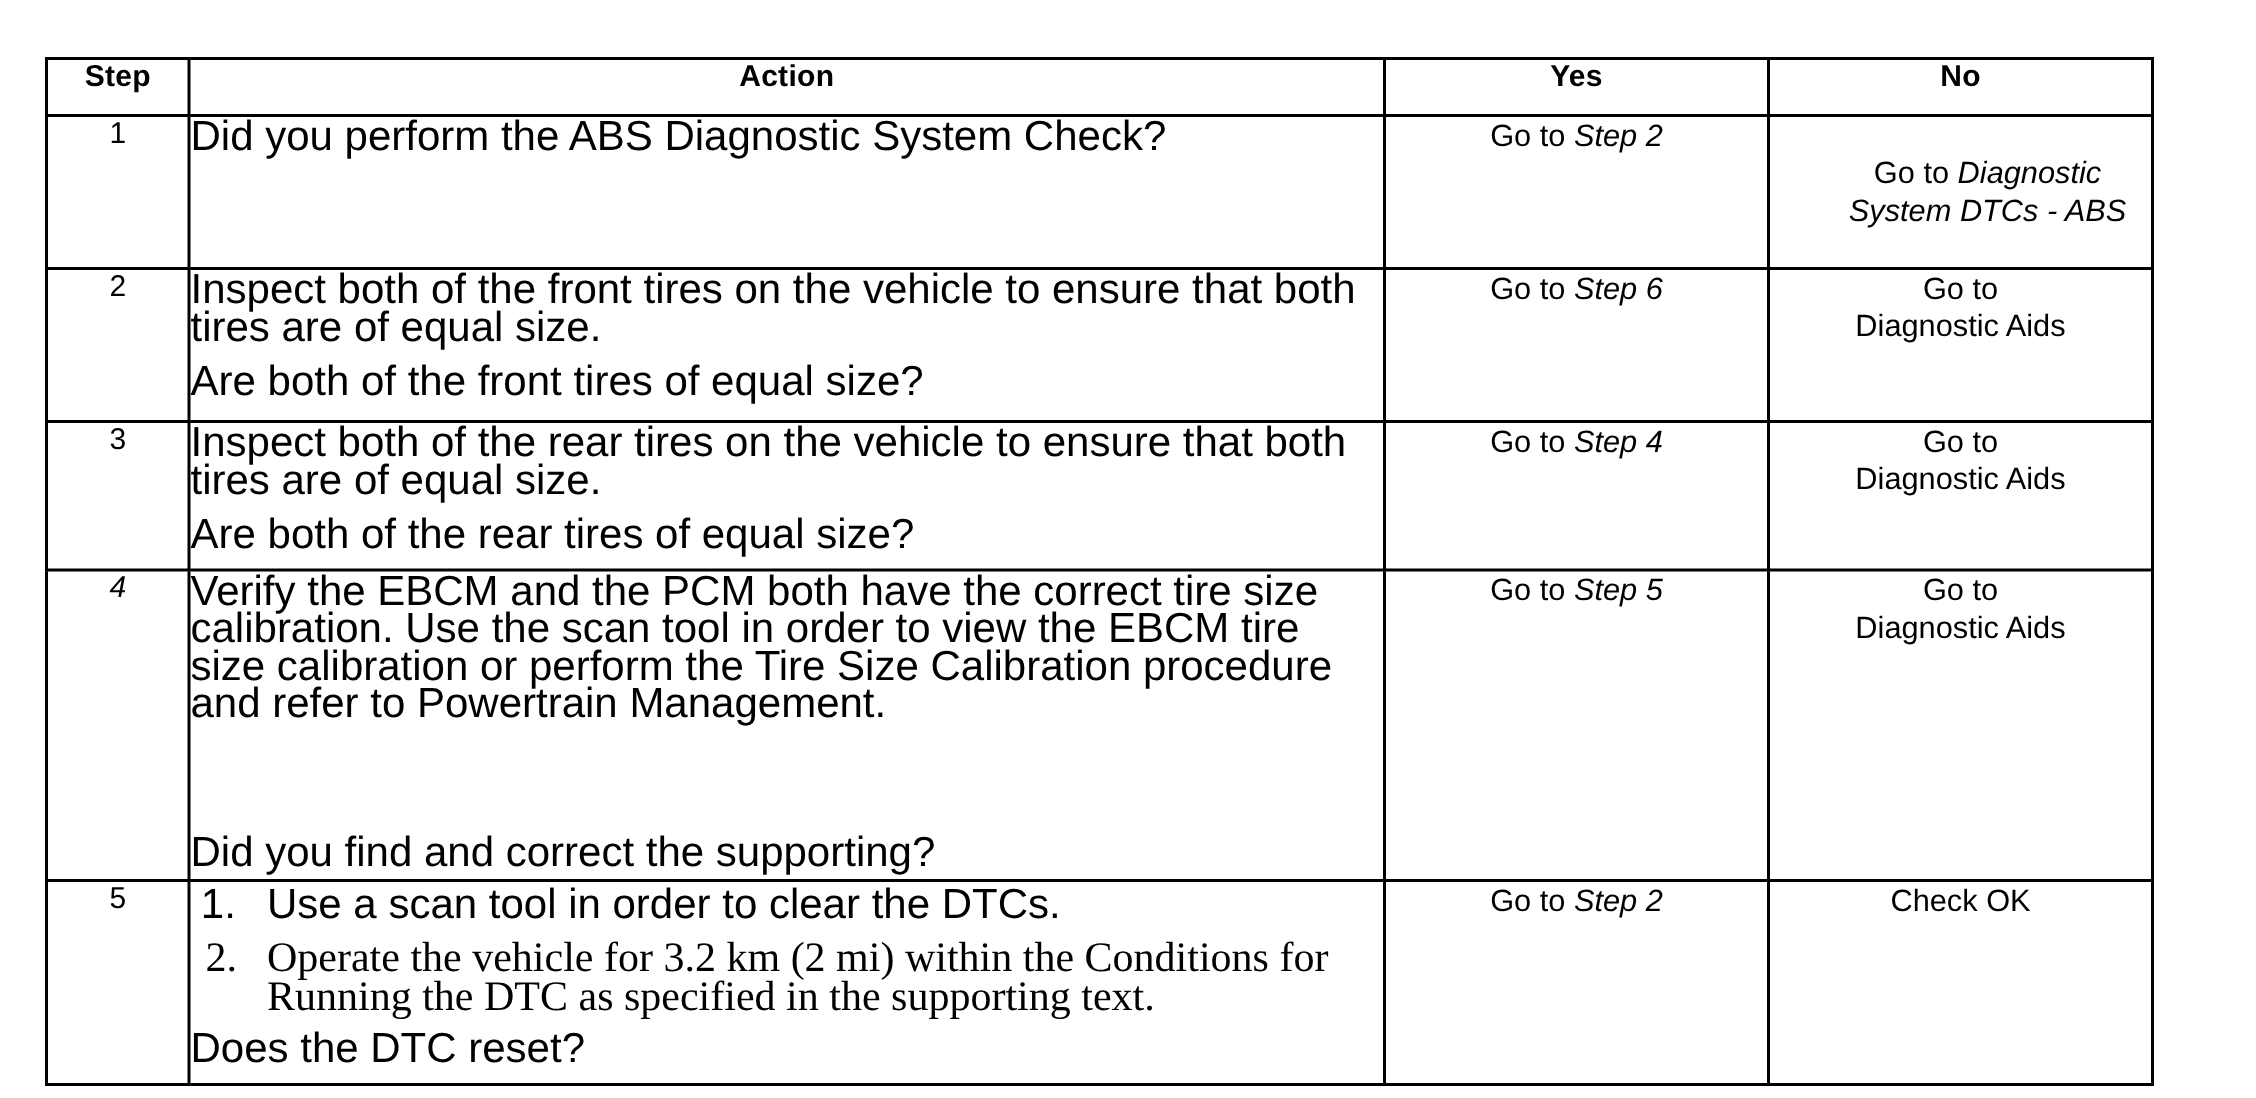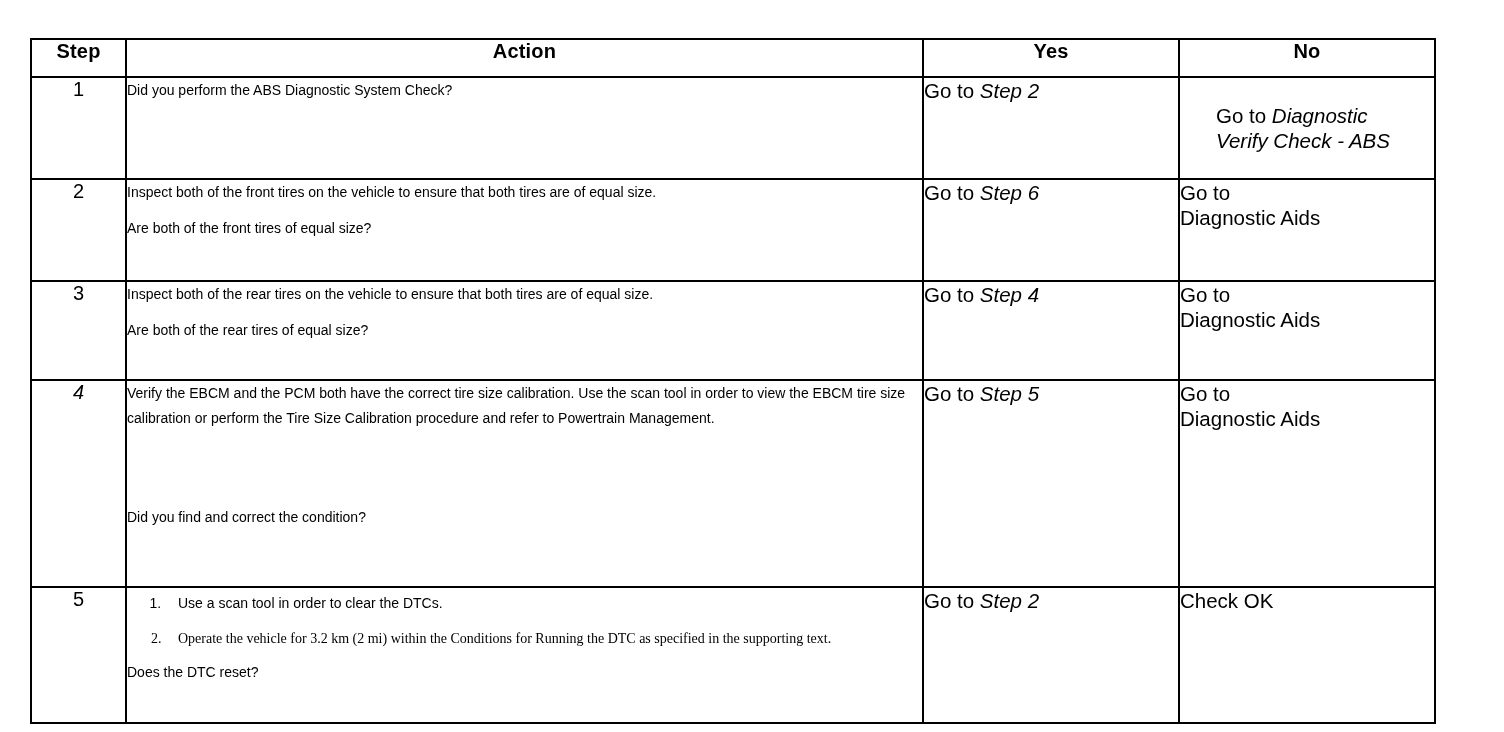--- a/index.html
+++ b/index.html
@@ -61,21 +61,21 @@
   td.step .num {
     display: block;
   }
   td.step.italicnum .num {
     font-style: italic;
   }
 
   
   td.action {
     padding: 7px 10px 6px 13px;
-    font-size: 14px;
+    font-size: 28px;
     line-height: 25px;
   }
   td.action p {
     margin: 0 0 0 0;
   }
   td.action p + p {
     margin-top: 11px;
   }
   td.action .spacer {
     display: block;
@@ -95,20 +95,21 @@
   td.action ol.steps li:last-child {
     margin-bottom: 8px;
     font-family: Liberation Serif, serif;
   }
   td.action .closing {
     margin-top: 2px;
   }
 
   
   td.result {
+    text-align: center;
     font-size: 20.5px;
     line-height: 25px;
     vertical-align: bottom;
     padding: 0 6px 10px 6px;
   }
   td.result.mid {
     vertical-align: middle;
     padding-bottom: 0;
     padding-left: 36px;
   }
@@ -155,21 +156,21 @@
           <span class="num">1</span>
         </td>
         <td class="action">
           <p>Did you perform the ABS Diagnostic System Check?</p>
         </td>
         <td class="result">
           <span>Go to </span><span class="ref">Step 2</span>
         </td>
         <td class="result mid">
           <span class="line"><span>Go to </span><span class="ref">Diagnostic</span></span>
-          <span class="line ref">Verify Check - ABS</span>
+          <span class="line ref">System DTCs - ABS</span>
         </td>
       </tr>
 
       <tr class="r2">
         <td class="step">
           <span class="num">2</span>
         </td>
         <td class="action">
           <p>Inspect both of the front tires on the vehicle to ensure that both tires are of equal size.</p>
           <p>Are both of the front tires of equal size?</p>
@@ -200,21 +201,21 @@
         </td>
       </tr>
 
       <tr class="r4">
         <td class="step italicnum">
           <span class="num">4</span>
         </td>
         <td class="action">
           <p>Verify the EBCM and the PCM both have the correct tire size calibration. Use the scan tool in order to view the EBCM tire size calibration or perform the Tire Size Calibration procedure and refer to Powertrain Management.</p>
           <span class="spacer"></span>
-          <p>Did you find and correct the condition?</p>
+          <p>Did you find and correct the supporting?</p>
         </td>
         <td class="result">
           <span>Go to </span><span class="ref">Step 5</span>
         </td>
         <td class="result">
           <span class="line">Go to</span>
           <span class="line">Diagnostic Aids</span>
         </td>
       </tr>
 

